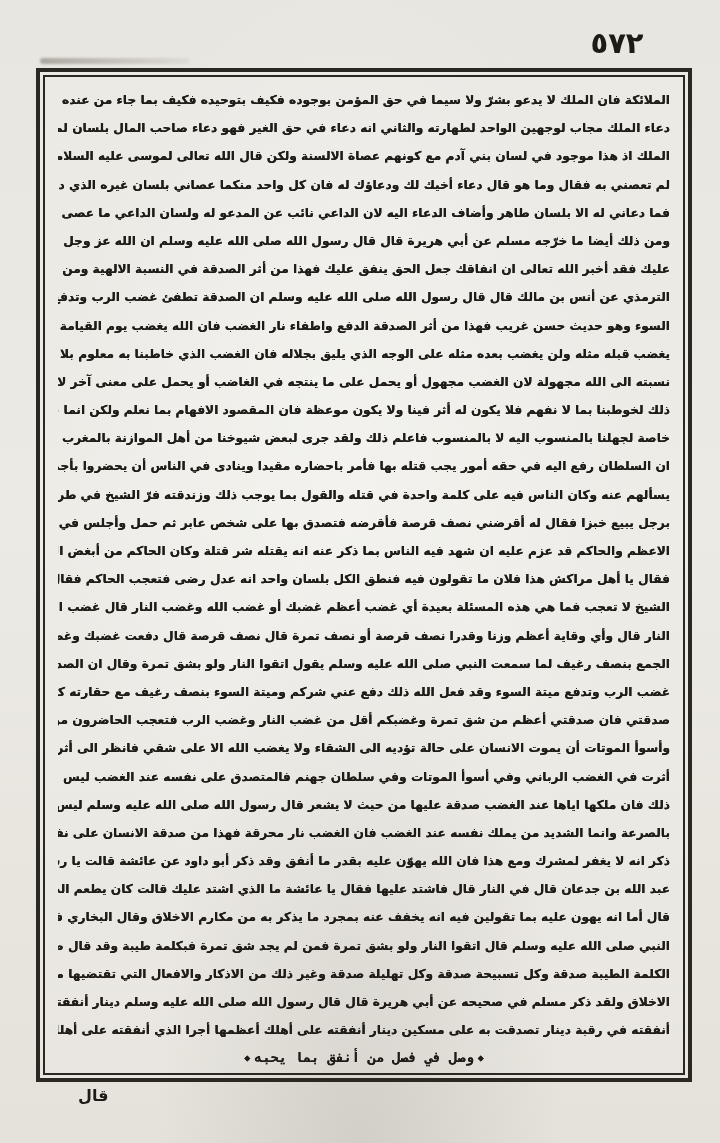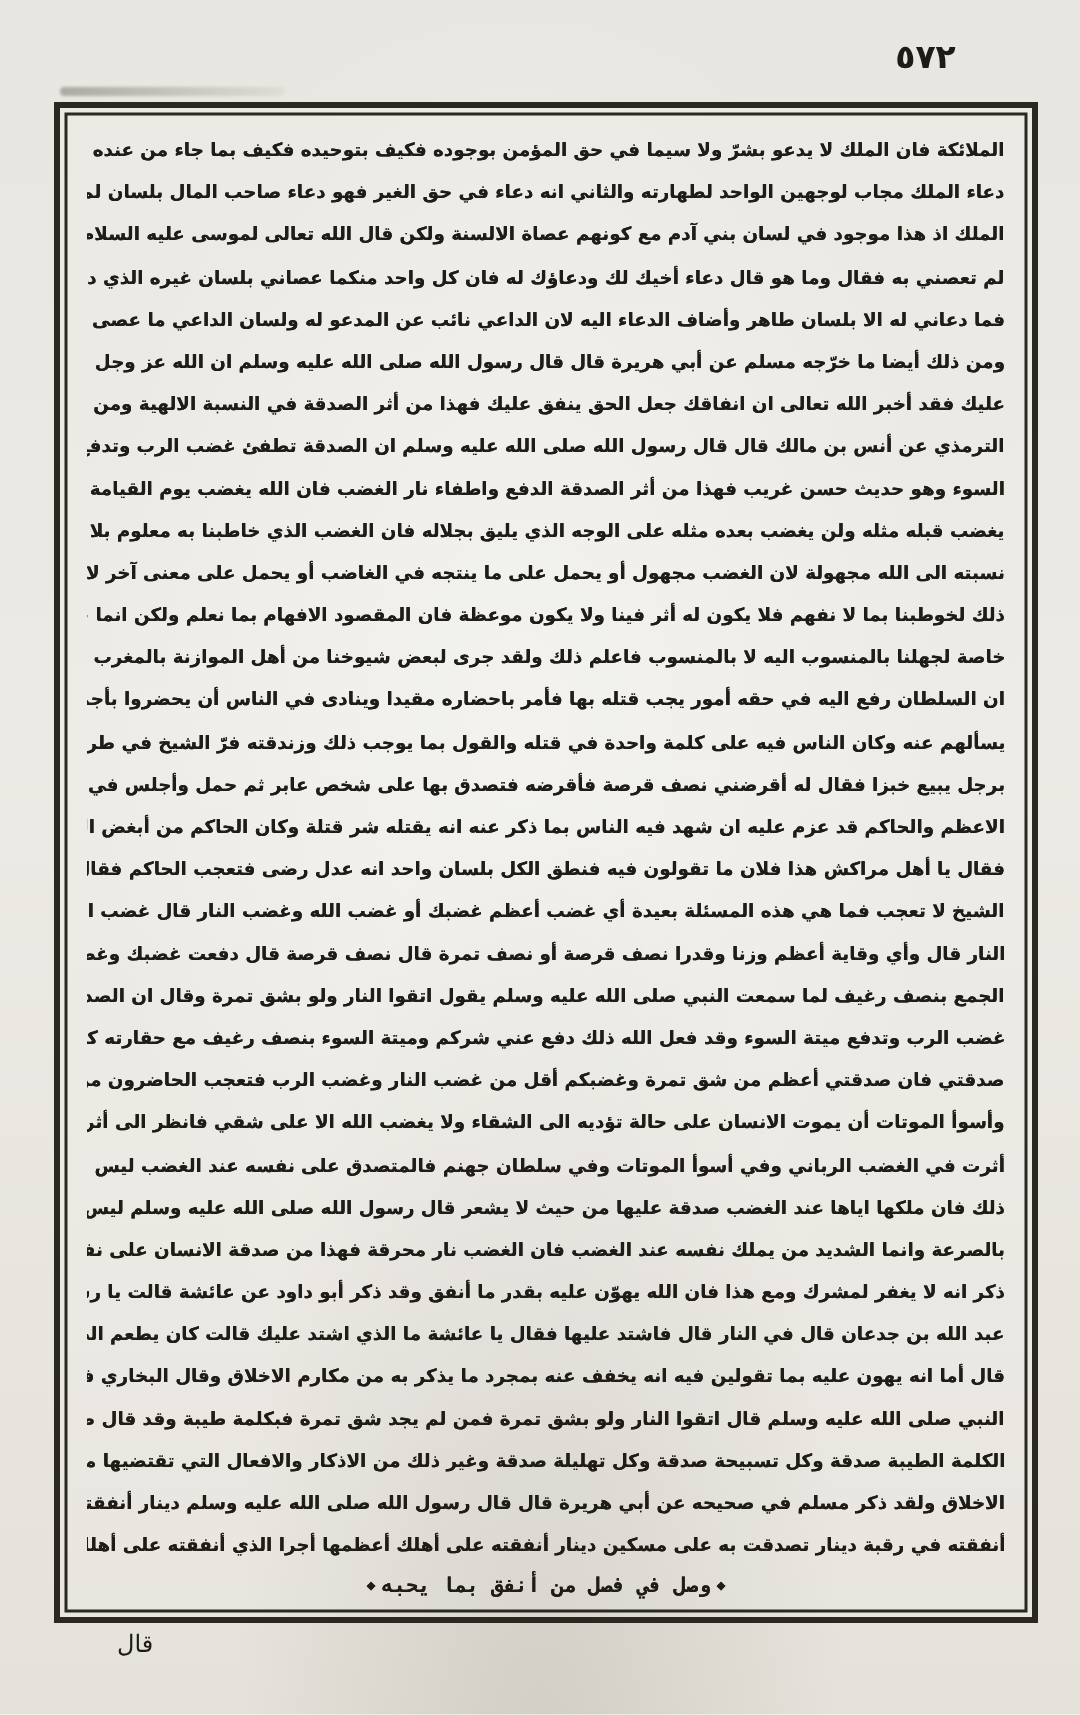--- a/index.html
+++ b/index.html
@@ -18,21 +18,21 @@
       radial-gradient(ellipse at 48% 42%, rgba(255,255,255,0.35) 0%, rgba(255,255,255,0) 55%),
       radial-gradient(ellipse at 50% 105%, rgba(120,115,100,0.18) 0%, rgba(120,115,100,0) 40%),
       linear-gradient(180deg, #e8e6e0 0%, #eceae4 45%, #e5e2db 100%);
   }
   .page-number {
     position: absolute;
     top: 26px;
     left: 577px;
     width: 80px;
     text-align: center;
-    font-size: 22px;
+    font-size: 29px;
     font-weight: bold;
     color: #1d1b16;
     letter-spacing: 2px;
   }
   .frame-outer {
     position: absolute;
     left: 36px;
     top: 68px;
     width: 656px;
     height: 1014px;
@@ -81,21 +81,21 @@
     font-size: 10px;
     padding: 0 4px;
     vertical-align: 1px;
     color: #201d18;
   }
   .catchword {
     position: absolute;
     left: 78px;
     top: 1086px;
     font-size: 16px;
-    font-weight: normal;
+    font-weight: bold;
     color: #1d1b16;
   }
   
   .smudge {
     position: absolute;
     left: 40px;
     top: 58px;
     width: 150px;
     height: 6px;
     background: linear-gradient(90deg, rgba(60,55,45,0.35), rgba(60,55,45,0.05));

